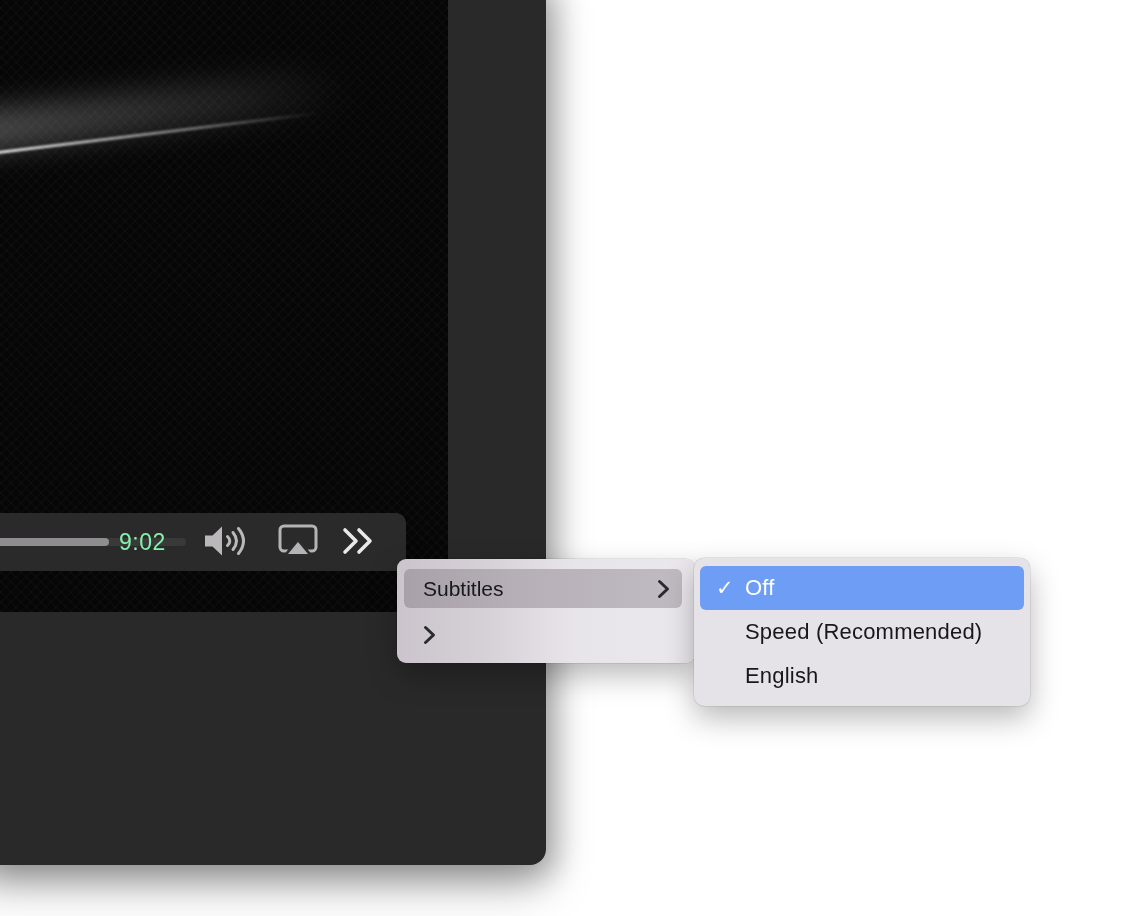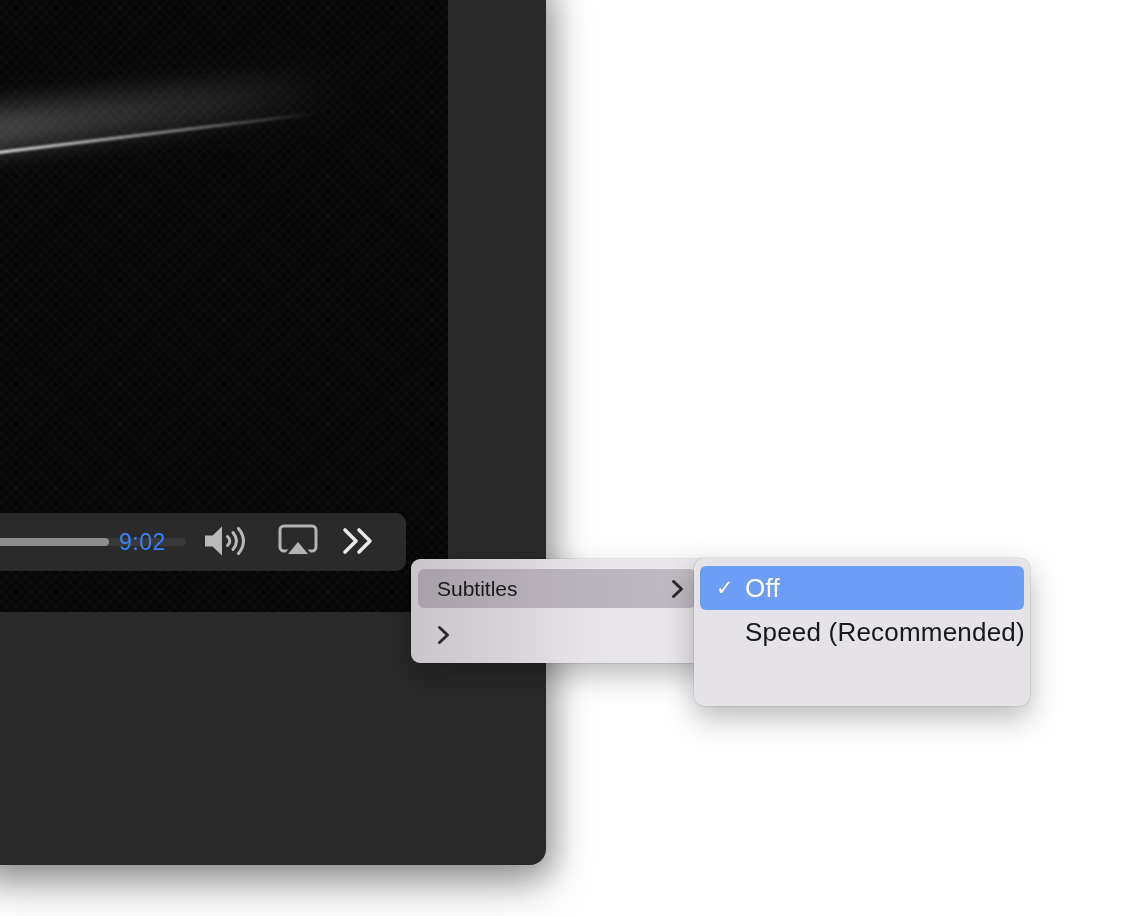--- a/index.html
+++ b/index.html
@@ -46,33 +46,33 @@
   .progress-track{
     position:absolute;left:24px;top:25px;width:210px;height:8px;
     border-radius:4px;background:rgba(255,255,255,0.07);
   }
   .progress-fill{
     position:absolute;left:0;top:0;height:8px;width:133px;
     border-radius:4px;background:#8f8d90;
   }
   .time-label{
     position:absolute;left:167px;top:0;height:58px;line-height:58px;
-    font-size:23px;color:#3b82f6;letter-spacing:0.5px;
+    font-size:23px;color:#86efac;letter-spacing:0.5px;
   }
   .ctrl-btn{position:absolute;top:0;height:58px;display:flex;align-items:center;justify-content:center;background:none;border:none;padding:0;cursor:default;}
   .btn-volume{left:248px;width:50px;}
   .btn-airplay{left:324px;width:44px;}
   .btn-forward{left:388px;width:36px;}
   
   .menu{
     position:absolute;box-sizing:border-box;
     box-shadow:0 12px 30px rgba(0,0,0,0.28), 0 0 0 0.5px rgba(0,0,0,0.14);
   }
   .context-menu{
-    left:411px;top:559px;width:298px;height:104px;
+    left:397px;top:559px;width:298px;height:104px;
     border-radius:9px;
     background:linear-gradient(90deg,#cbc4cc 0%,#d6d0d7 30%,#e8e5ea 60%,#ebe8ed 100%);
     padding:10px 13px 9px 7px;
   }
   .context-menu .menu-item{
     height:39px;margin-bottom:7px;border-radius:6px;
     display:flex;align-items:center;
     padding:0 12px 0 19px;box-sizing:border-box;
   }
   .context-menu .menu-item:last-child{margin-bottom:0;}
@@ -91,21 +91,21 @@
   .submenu .menu-item{
     height:44px;border-radius:6px;
     display:flex;align-items:center;
     padding:0 12px 0 16px;box-sizing:border-box;
   }
   .submenu .menu-item.selected-highlight{background:#6E9DF5;}
   .check-col{
     width:29px;font-size:21px;font-weight:600;color:#ffffff;
     display:flex;align-items:center;
   }
-  .submenu .menu-item-label{font-size:26px;letter-spacing:0.2px;}
+  .submenu .menu-item-label{font-size:22px;letter-spacing:0.2px;}
   .submenu .menu-item.selected-highlight .menu-item-label{color:#ffffff;}
   .indent{margin-left:29px;}
 </style>
 </head>
 <body>
 
 <div class="player-window">
   <div class="video-surface">
     <div class="streak-glow"></div>
     <div class="streak-line"></div>
@@ -168,13 +168,16 @@
 </div>
 
 <div class="menu submenu">
   <div class="menu-item selected-highlight">
     <span class="check-col">✓</span>
     <span class="menu-item-label">Off</span>
   </div>
   <div class="menu-item">
     <span class="menu-item-label indent">Speed (Recommended)</span>
   </div>
+  <div class="menu-item">
+    <span class="menu-item-label indent">English</span>
+  </div>
 </div>
 
 </body></html>

